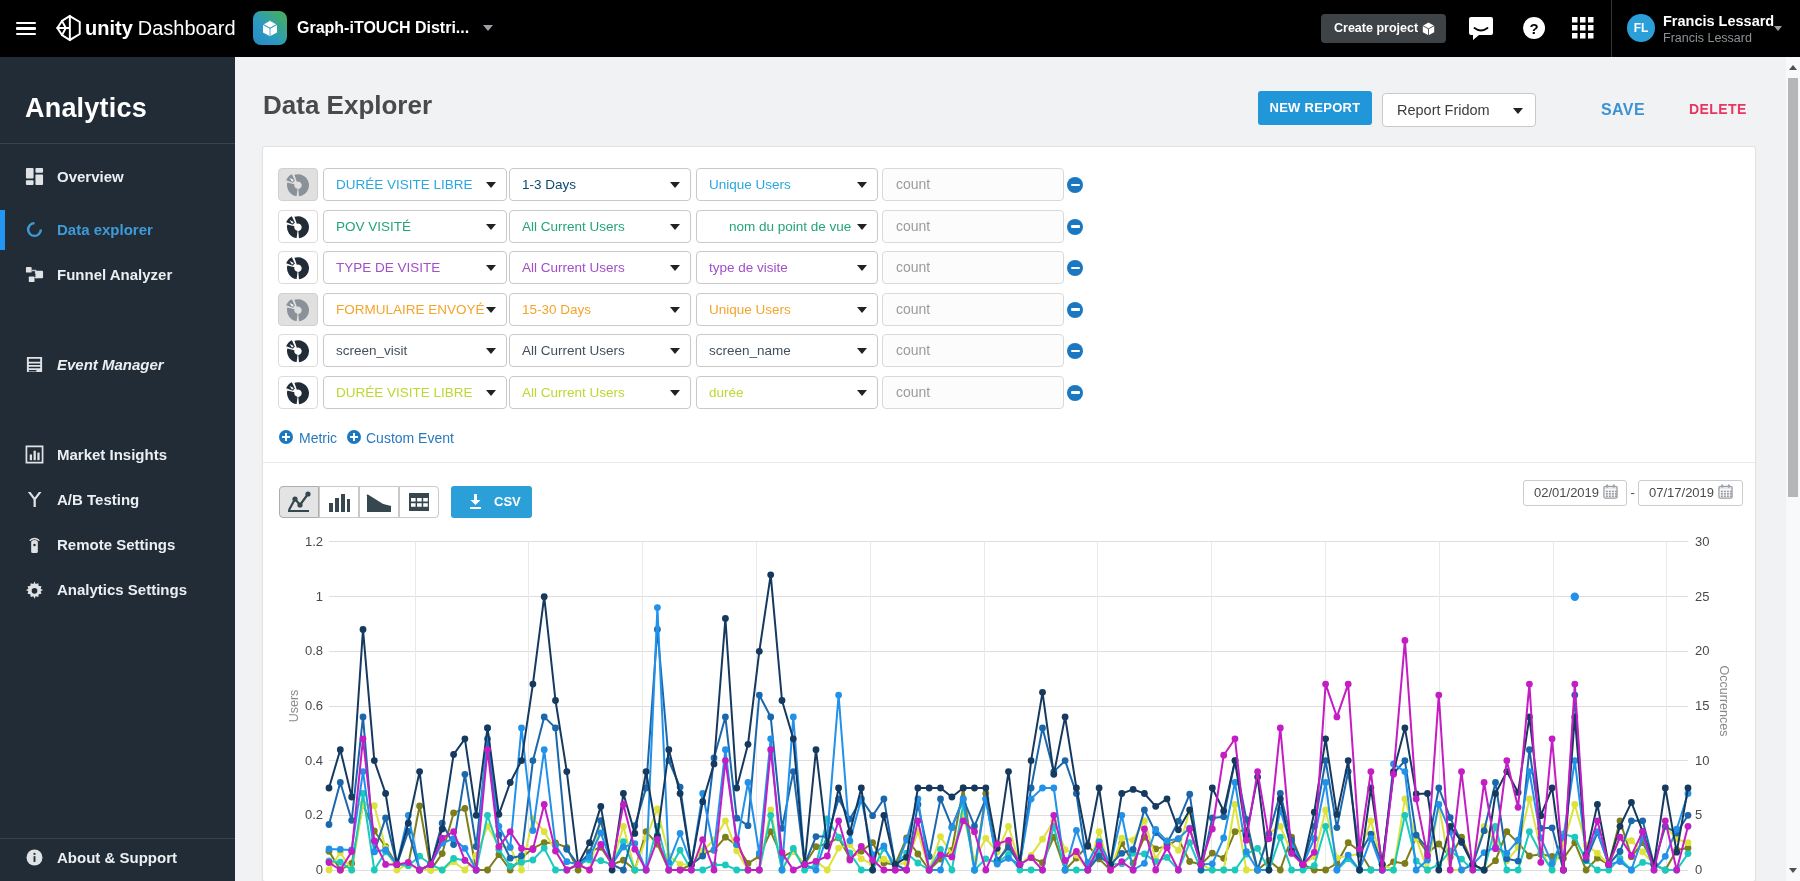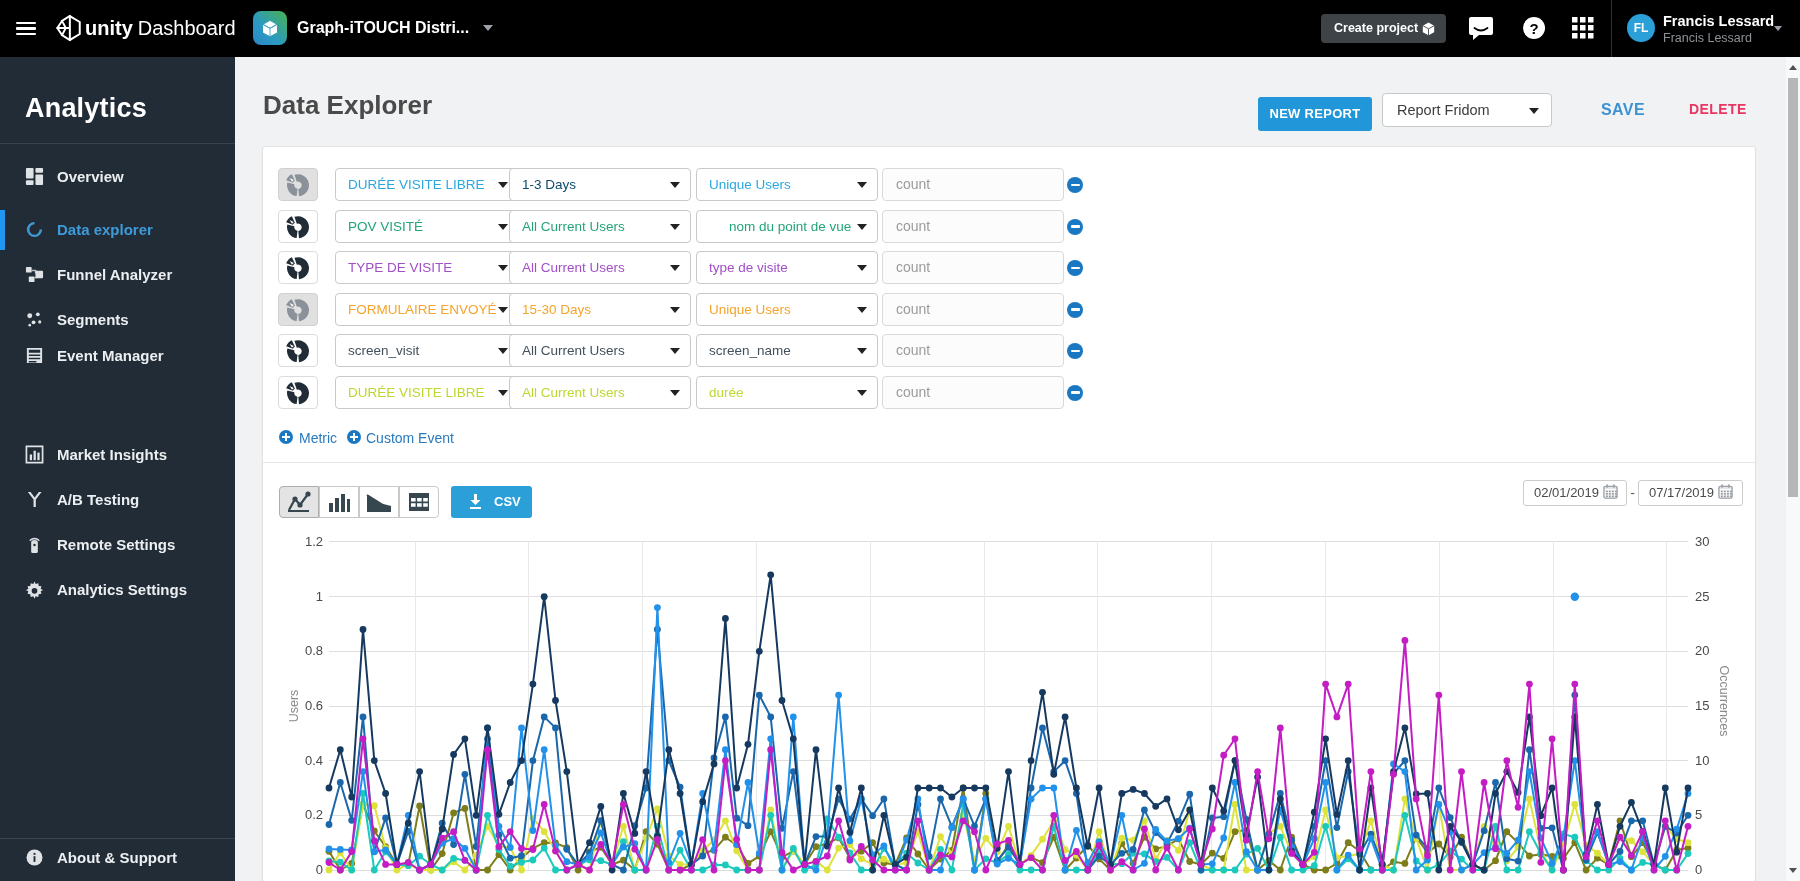--- a/index.html
+++ b/index.html
@@ -24,32 +24,32 @@
 
 .sb-title { position:absolute; left:25px; top:36px; color:#fff; font-size:27px; font-weight:700; letter-spacing:0.2px; }
 .sb-divider { position:absolute; left:0; width:235px; height:1px; background:#39434e; }
 .sb-item { position:absolute; left:0; width:235px; height:45px; color:#eceff1; font-size:15px; font-weight:600; }
 .sb-item .lbl { position:absolute; left:57px; top:14px; }
 .sb-item .ic { position:absolute; left:25px; top:13px; width:19px; height:19px; }
 .sb-item.active { color:#3f9bd8; }
 .sb-item.active::before { content:""; position:absolute; left:0; top:3px; width:5px; height:40px; background:#2196f3; }
 
 .pagetitle { position:absolute; left:28px; top:33px; font-size:26px; font-weight:700; color:#4a4a4a; }
-.newreport { position:absolute; left:1023px; top:40px; width:114px; height:34px; background:#2196d8; border-radius:3px; color:#fff; font-size:13px; font-weight:700; text-align:center; line-height:34px; letter-spacing:0.3px; }
-.reportsel { position:absolute; left:1147px; top:36px; width:170px; height:34px; background:#fff; border:1px solid #c9c9c9; border-radius:4px; font-size:14.5px; color:#3c3c3c; line-height:32px; padding-left:14px; }
+.newreport { position:absolute; left:1023px; top:34px; width:114px; height:34px; background:#2196d8; border-radius:3px; color:#fff; font-size:13px; font-weight:700; text-align:center; line-height:34px; letter-spacing:0.3px; }
+.reportsel { position:absolute; left:1147px; top:36px; width:154px; height:34px; background:#fff; border:1px solid #c9c9c9; border-radius:4px; font-size:14.5px; color:#3c3c3c; line-height:32px; padding-left:14px; }
 .savebtn { position:absolute; left:1366px; top:44px; color:#3d92d2; font-size:16px; font-weight:700; letter-spacing:0.4px; }
 .delbtn { position:absolute; left:1454px; top:44px; color:#e83562; font-size:14px; font-weight:700; letter-spacing:0.4px; }
 
 .card { position:absolute; left:27px; top:89px; width:1494px; height:736px; background:#fff; border:1px solid #e2e2e2; border-radius:3px; box-shadow:0 1px 2px rgba(0,0,0,0.06); }
 .row { position:absolute; left:15px; height:33px; }
 .iconbtn { position:absolute; left:0; top:0; width:40px; height:33px; border:1px solid #dcdcdc; border-radius:4px; background:#fff; }
 .iconbtn.dis { background:#e0e0e0; border-color:#d0d0d0; }
 .dd { position:absolute; top:0; height:33px; background:#fff; border:1px solid #c9c9c9; border-radius:4px; font-size:13.5px; line-height:31px; padding-left:12px; }
 .dd .caret { position:absolute; right:10px; top:13px; width:0; height:0; border-left:5px solid transparent; border-right:5px solid transparent; border-top:6px solid #222; }
-.dd1 { left:45px; width:184px;margin-left:12px; }
+.dd1 { left:45px; width:184px; }
 .dd2 { left:231px; width:182px; }
 .dd3 { left:418px; width:182px; }
 .cnt { position:absolute; left:604px; top:0; width:182px; height:33px; background:#fcfcfc; border:1px solid #d9d9d9; border-radius:4px; font-size:14px; color:#9b9b9b; line-height:31px; padding-left:13px; }
 .minus { position:absolute; left:789px; top:9px; width:16px; height:16px; border-radius:50%; background:#1a78c2; }
 .minus::after { content:""; position:absolute; left:3.5px; top:6.7px; width:9px; height:2.6px; background:#fff; border-radius:1px; }
 .addlink { position:absolute; font-size:14px; color:#2879bd; }
 .plusic { position:absolute; width:14px; height:14px; border-radius:50%; background:#1a78c2; }
 .plusic::before { content:""; position:absolute; left:3.2px; top:5.9px; width:7.6px; height:2.2px; background:#fff; }
 .plusic::after { content:""; position:absolute; left:5.9px; top:3.2px; width:2.2px; height:7.6px; background:#fff; }
 .carddivider { position:absolute; left:0; top:315px; width:1492px; height:1px; background:#e8e8e8; }
@@ -1191,31 +1191,21 @@
     </div>
     <div class="sb-item" style="top:195px;">
       <svg class="ic" viewBox="0 0 20 20" fill="#dfe3e6">
         <rect x="1" y="2" width="6" height="6" rx="1"></rect>
         <rect x="11" y="6" width="8" height="8" rx="1"></rect>
         <rect x="4" y="12" width="6" height="6" rx="1"></rect>
         <path d="M7 5 h5 v4 h-1.6 v-2.4 h-3.4 Z M10 14 h3 v-1.5 h-3 Z" opacity="0.8"></path>
       </svg>
       <span class="lbl">Funnel Analyzer</span>
     </div>
-    <div class="sb-item" style="top:240px;">
-      <svg class="ic" viewBox="0 0 20 20" fill="#dfe3e6">
-        <circle cx="5" cy="6" r="2.6"></circle>
-        <circle cx="13.5" cy="4.5" r="2"></circle>
-        <circle cx="9" cy="13" r="2"></circle>
-        <circle cx="15.5" cy="12.5" r="1.6"></circle>
-        <circle cx="5" cy="16" r="1.4"></circle>
-      </svg>
-      <span class="lbl">Segments</span>
-    </div>
-    <div class="sb-item" style="top:276px;">
+    <div class="sb-item" style="top:285px;font-style:italic;">
       <svg class="ic" viewBox="0 0 20 20" fill="#dfe3e6">
         <path d="M2 2 h16 v16 h-16 Z M4 4 v3 h12 v-3 Z M4 9 h12 v1.6 h-12 Z M4 12.4 h12 v1.6 h-12 Z M4 15.8 h8 v1.6 h-8 Z" fill-rule="evenodd"></path>
       </svg>
       <span class="lbl">Event Manager</span>
     </div>
     <div class="sb-item" style="top:375px;">
       <svg class="ic" viewBox="0 0 20 20" fill="#dfe3e6">
         <path d="M1.5 1.5 h17 v17 h-17 Z" fill="none" stroke="#dfe3e6" stroke-width="1.8"></path>
         <rect x="5" y="10" width="2.4" height="6"></rect>
         <rect x="9" y="6" width="2.4" height="10"></rect>

